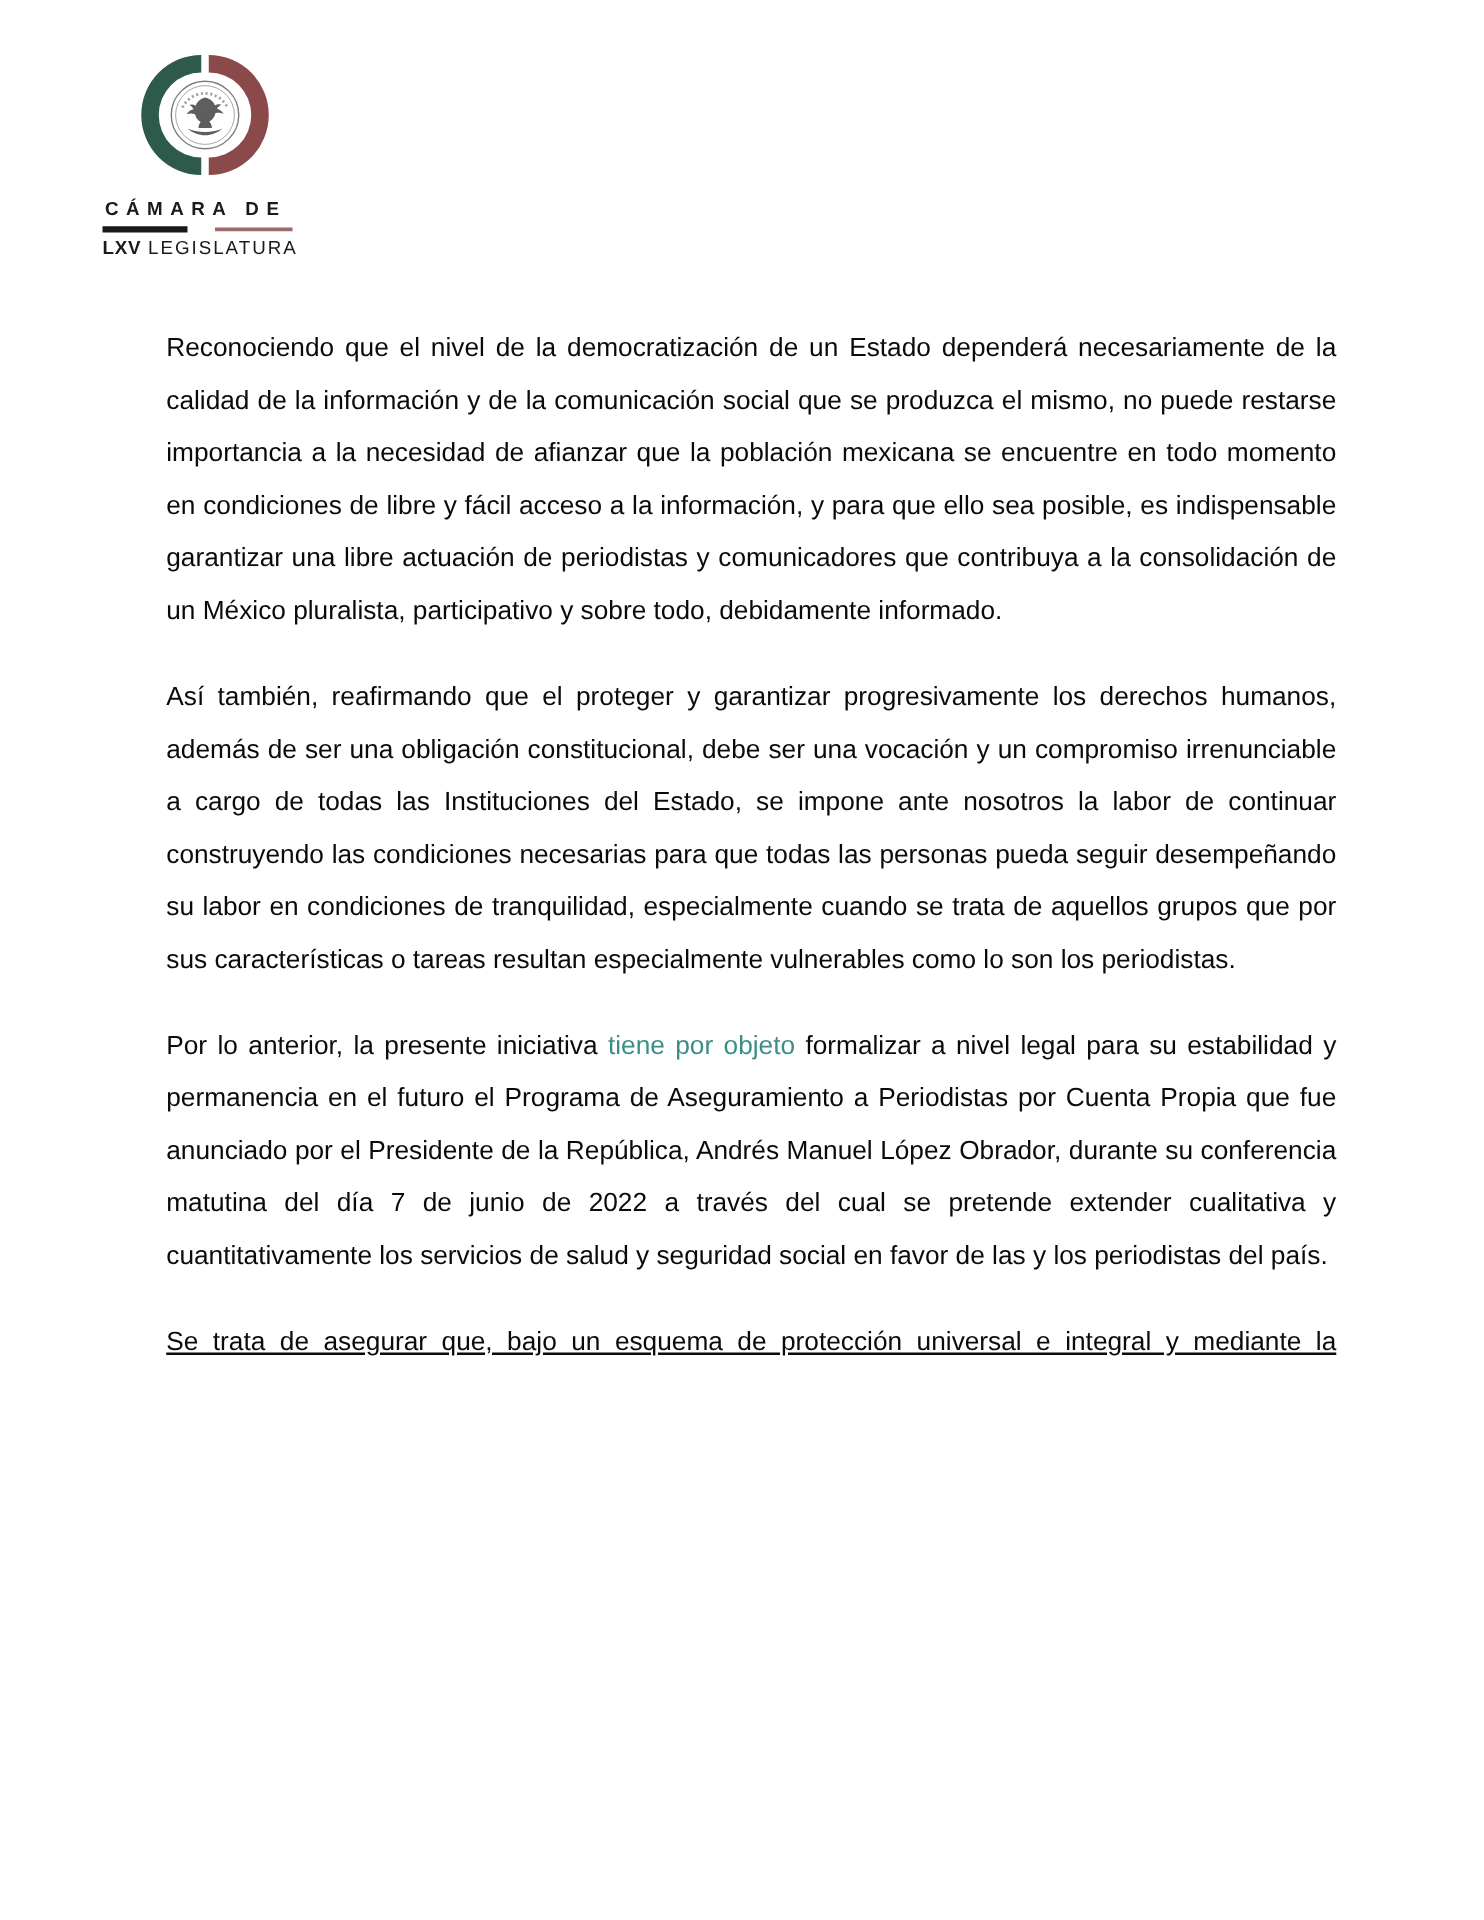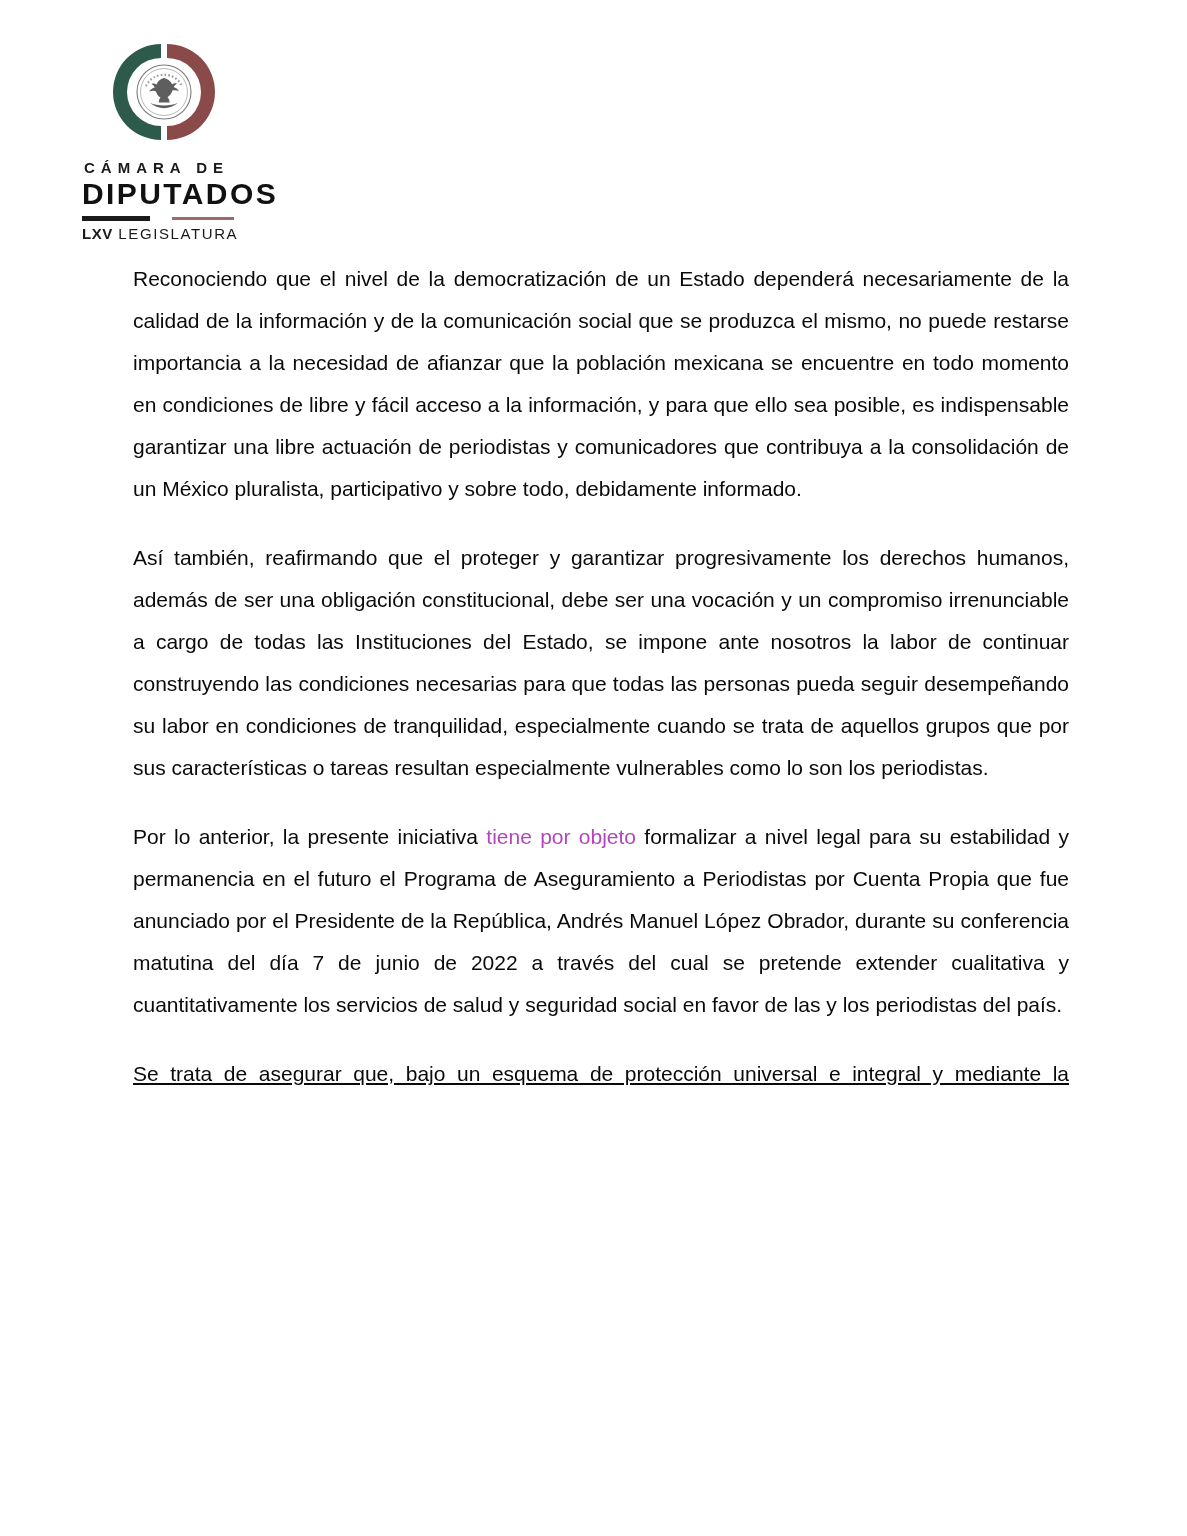--- a/index.html
+++ b/index.html
@@ -107,21 +107,21 @@
     line-height: 42px;
     text-align: justify;
     text-justify: inter-word;
     margin: 0 0 27px 0;
     color: #0a0a0a;
     hyphens: none;
   }
   .para:last-of-type { margin-bottom: 0; text-decoration: underline; }
   
   .faded {
-    color: #a21caf;
+    color: #0f766e;
     opacity: 0.82;
     filter: blur(0.25px);
   }
 
   
   .page-number {
     position: absolute;
     left: 0;
     top: 1452px;
     width: 1187px;
@@ -170,21 +170,20 @@
           <path d="M47.5 56 C 49.5 57.6 52 58.4 54.5 58.2 C 56.8 58 59 57 60.6 55.4
                    C 58.6 56.2 56.4 56.6 54.3 56.6 C 52 56.6 49.7 56.4 47.5 56 Z"></path>
         </g>
 
         <path d="M 36 48 A 20 20 0 0 1 72 48" fill="none" stroke="#9e9e9e" stroke-width="2.2" stroke-dasharray="1.6 2.2"></path>
       </svg>
     </div>
 
     <div class="brand">
       <div class="brand-camara">CÁMARA DE</div>
-      <div class="brand-diputados">DIPUTADOS</div>
       <div class="brand-rule">
         <span class="rule-left"></span>
         <span class="rule-gap"></span>
         <span class="rule-right"></span>
       </div>
       <div class="brand-legislatura">
         <span class="lxv">LXV</span><span> </span><span class="leg">LEGISLATURA</span>
       </div>
     </div>
   </div>

